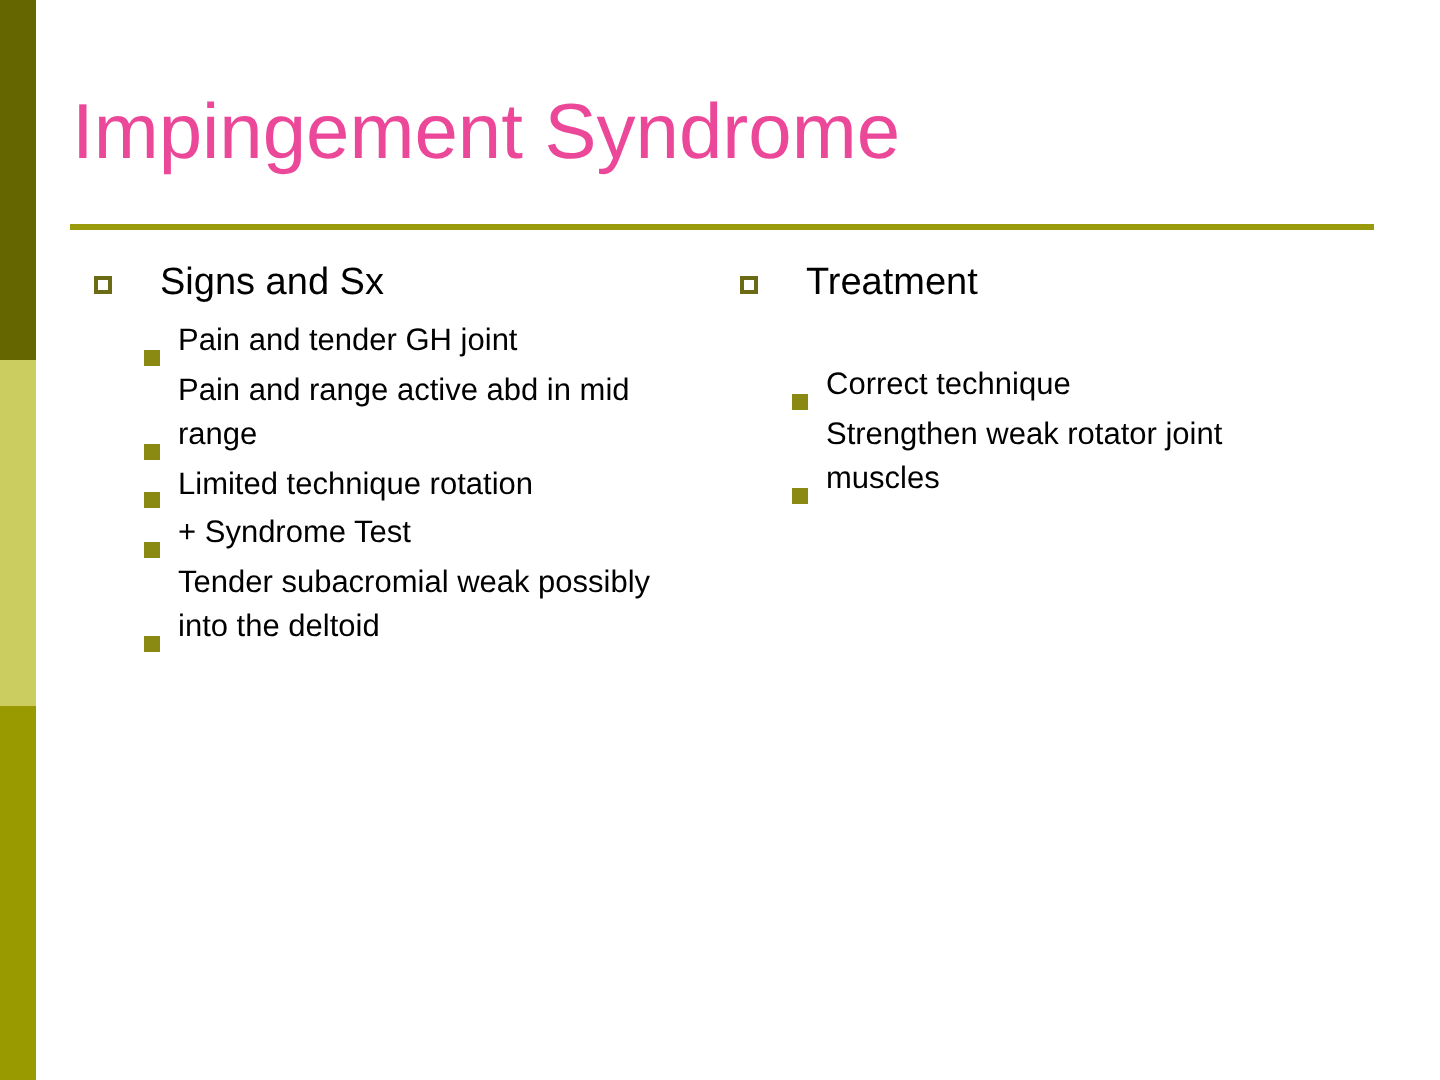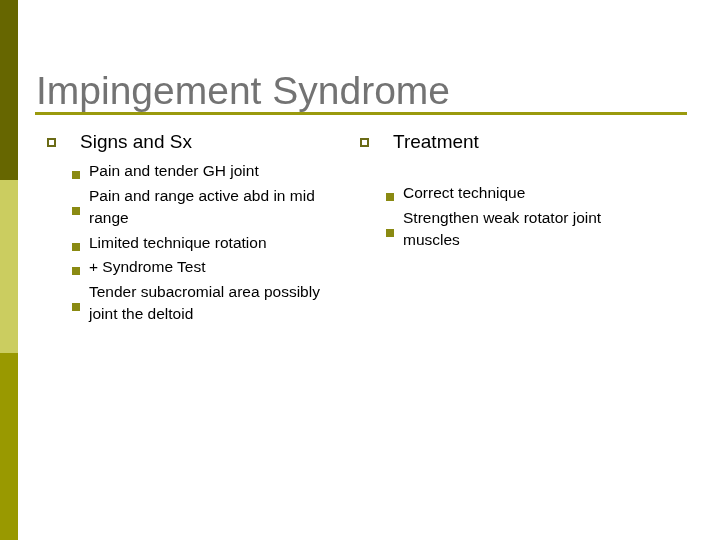--- a/index.html
+++ b/index.html
@@ -35,24 +35,24 @@
     width: 18px;
   }
   .band-top    { top: 0;     height: 180px; background: #666600; }
   .band-middle { top: 180px; height: 173px; background: #cbcd60; }
   .band-bottom { top: 353px; height: 187px; background: #999900; }
 
   
   .title {
     position: absolute;
     left: 36px;
-    top: 68px;
+    top: 44px;
     font-size: 39px;
     line-height: 46px;
-    color: #737373;
+    color: #ec4899;
     letter-spacing: 0px;
     white-space: nowrap;
   }
 
   .title-rule {
     position: absolute;
     left: 35px;
     top: 112px;
     width: 652px;
     height: 3px;
@@ -64,21 +64,21 @@
     position: absolute;
     left: 0;
     top: 130px;
     width: 720px;
   }
   .column {
     position: absolute;
     top: 0;
   }
   .column-left  { left: 47px;  width: 320px; }
-  .column-right { left: 360px; width: 320px; }
+  .column-right { left: 370px; width: 320px; }
 
   .group-head {
     display: flex;
     align-items: flex-start;
     gap: 24px;
   }
   .bullet-hollow {
     flex: 0 0 auto;
     width: 9px;
     height: 9px;
@@ -93,21 +93,21 @@
     color: #000000;
   }
 
   .sub-list {
     margin: 6px 0 0 0;
     padding: 0;
     list-style: none;
   }
   .sub-item {
     display: flex;
-    align-items: center;
+    align-items: flex-end;
     gap: 9px;
     margin-bottom: 2px;
   }
   .bullet-solid {
     flex: 0 0 auto;
     width: 8px;
     height: 8px;
     background: #8a8a12;
     margin-top: 8px;
   }
@@ -156,21 +156,21 @@
         <li class="sub-item">
           <span class="bullet-solid"></span>
           <span class="sub-text">Limited technique rotation</span>
         </li>
         <li class="sub-item">
           <span class="bullet-solid"></span>
           <span class="sub-text">+ Syndrome Test</span>
         </li>
         <li class="sub-item">
           <span class="bullet-solid"></span>
-          <span class="sub-text">Tender subacromial area possibly joint the deltoid</span>
+          <span class="sub-text">Tender subacromial weak possibly into the deltoid</span>
         </li>
       </ul>
     </div>
 
     <div class="column column-right">
       <div class="group-head">
         <span class="bullet-hollow"></span>
         <span class="group-title">Treatment</span>
       </div>
       <ul class="sub-list">

